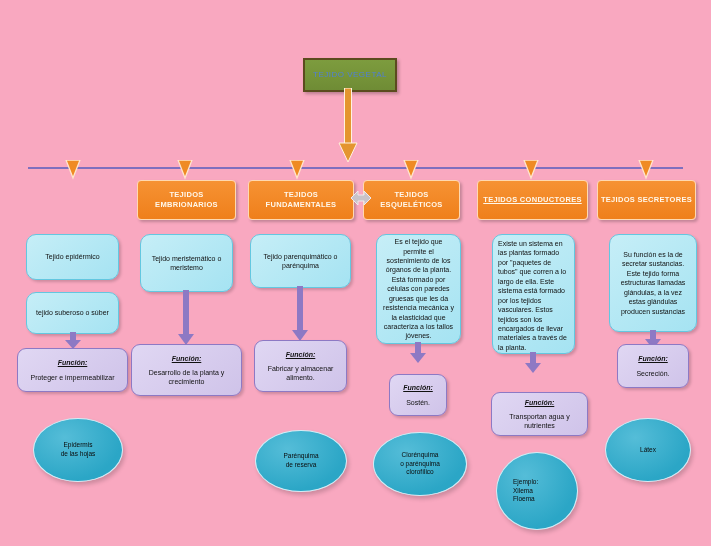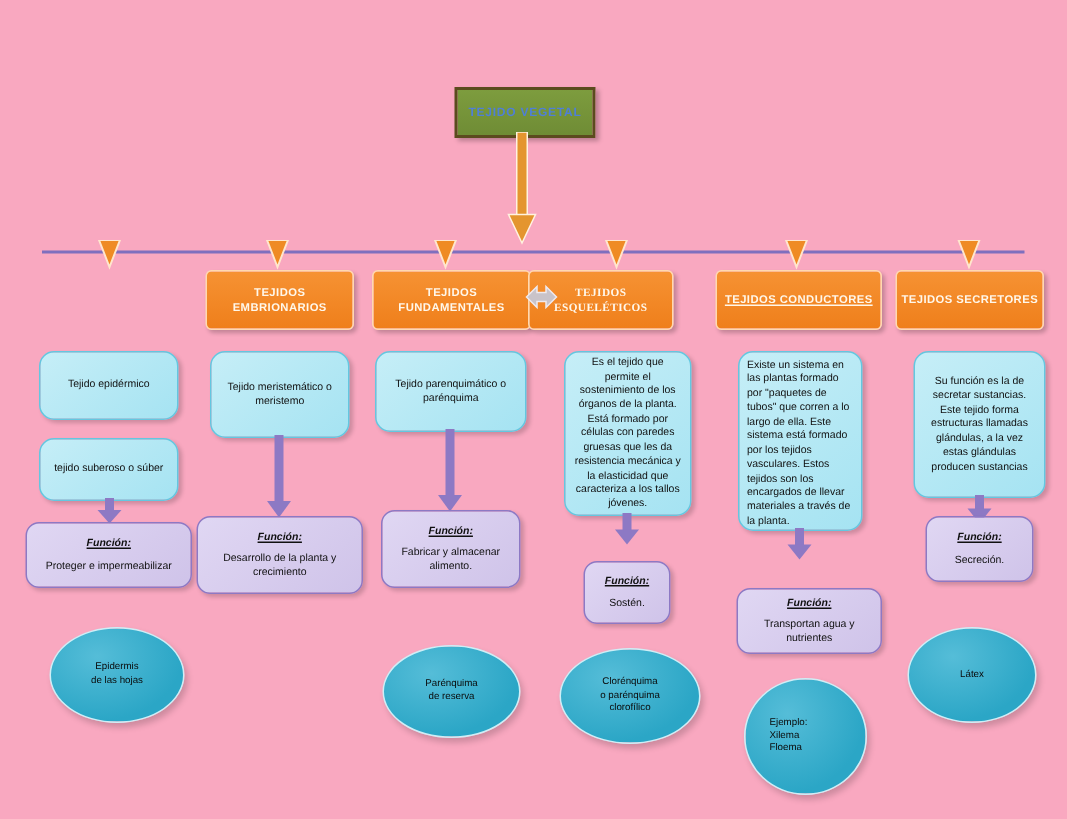--- a/index.html
+++ b/index.html
@@ -14,21 +14,21 @@
 
   
   .title-box{
     position:absolute;
     left:303px;top:58px;width:90px;height:30px;
     background:linear-gradient(#7d9c3e,#6f8c35);
     border:2px solid #5b4b1e;
     box-shadow:2px 2px 3px rgba(0,0,0,.25);
     display:flex;align-items:center;justify-content:center;
     color:#4f7fd6;
-    font-size:8px;font-weight:bold;letter-spacing:.5px;
+    font-size:8px;font-weight:normal;letter-spacing:.5px;
     text-align:center;line-height:1.1;
   }
 
   
   .main-arrow{position:absolute;left:338px;top:88px;width:20px;height:76px;}
 
   
   .hline{
     position:absolute;left:28px;top:167px;width:655px;height:2px;
     background:#7f6fbe;
@@ -131,21 +131,21 @@
   <svg class="mini-arrow" style="left:638px;" viewBox="0 0 16 20">
       <polygon points="1,0 15,0 8,18" fill="#ef8b24" stroke="#ffe6cd" stroke-width="1.3"></polygon>
     </svg>
 
   <div class="hdr" style="left:137px;width:97px;">
       <span>TEJIDOS EMBRIONARIOS</span>
     </div>
   <div class="hdr" style="left:248px;width:104px;">
       <span>TEJIDOS FUNDAMENTALES</span>
     </div>
-  <div class="hdr" style="left:352px;width:95px;font-family:Liberation Serif, serif;">
+  <div class="hdr" style="left:363px;width:95px;">
       <span>TEJIDOS ESQUELÉTICOS</span>
     </div>
   <div class="hdr" style="left:477px;width:109px;text-decoration:underline;">
       <span>TEJIDOS CONDUCTORES</span>
     </div>
   <div class="hdr" style="left:597px;width:97px;">
       <span>TEJIDOS SECRETORES</span>
     </div>
 
   <svg class="gray-arrow" viewBox="0 0 26 26">

